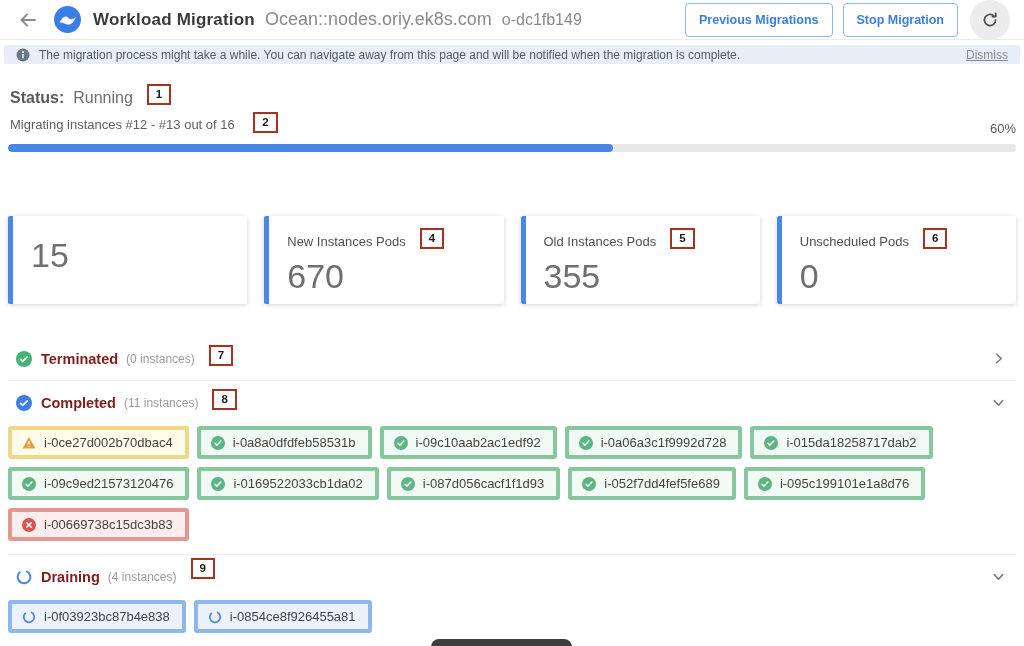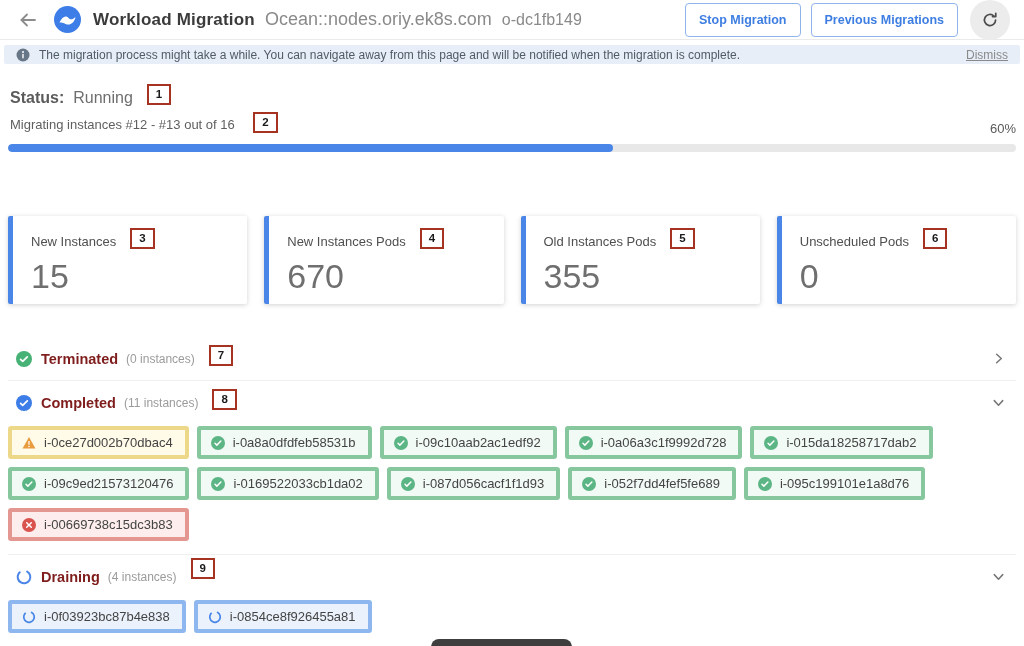--- a/index.html
+++ b/index.html
@@ -190,22 +190,22 @@
   <span class="logo">
     <svg width="27" height="27" viewBox="0 0 27 27">
         <circle cx="13.5" cy="13.5" r="13.5" fill="#3d7de8"></circle>
         <path d="M5.5 16.5c2.6-6.2 6.8-7.6 9-4.6 1.6 2.2 4.3 1.9 7-1.2-.8 5.8-5.6 9.2-9.8 7.2-2.2-1-4.4-1.4-6.2-1.4z" fill="#fff"></path>
       </svg>
   </span>
   <span class="hdr-title">Workload Migration</span>
   <span class="hdr-sub">Ocean::nodes.oriy.ek8s.com</span>
   <span class="hdr-res">o-dc1fb149</span>
   <span class="hdr-spacer"></span>
+  <button class="btn-outline">Previous Migrations</button>
   <button class="btn-outline">Stop Migration</button>
-  <button class="btn-outline">Previous Migrations</button>
   <button class="refresh-btn">
     <span style="display:flex">
       <svg width="18" height="18" viewBox="0 0 20 20" fill="none" stroke="#4c4c4c" stroke-width="1.9" stroke-linecap="round" stroke-linejoin="round">
           <path d="M16.2 10a6.2 6.2 0 1 1-1.9-4.45"></path>
           <path d="M16.4 2.6v3.6h-3.6"></path>
         </svg>
     </span>
   </button>
 </div>
 
@@ -236,24 +236,20 @@
     </span>
     <span class="progress-pct">60%</span>
   </div>
   <div class="progress-track">
     <div class="progress-fill" id="progress-fill" style="width: 60%;"></div>
   </div>
 
   <div class="cards">
 
       <div class="card">
-        <div class="card-label-row">
-          <span class="card-label">New Instances</span>
-          <span class="ann">3</span>
-        </div>
         <div class="card-value">15</div>
       </div>
 
       <div class="card">
         <div class="card-label-row">
           <span class="card-label">New Instances Pods</span>
           <span class="ann">4</span>
         </div>
         <div class="card-value">670</div>
       </div>

